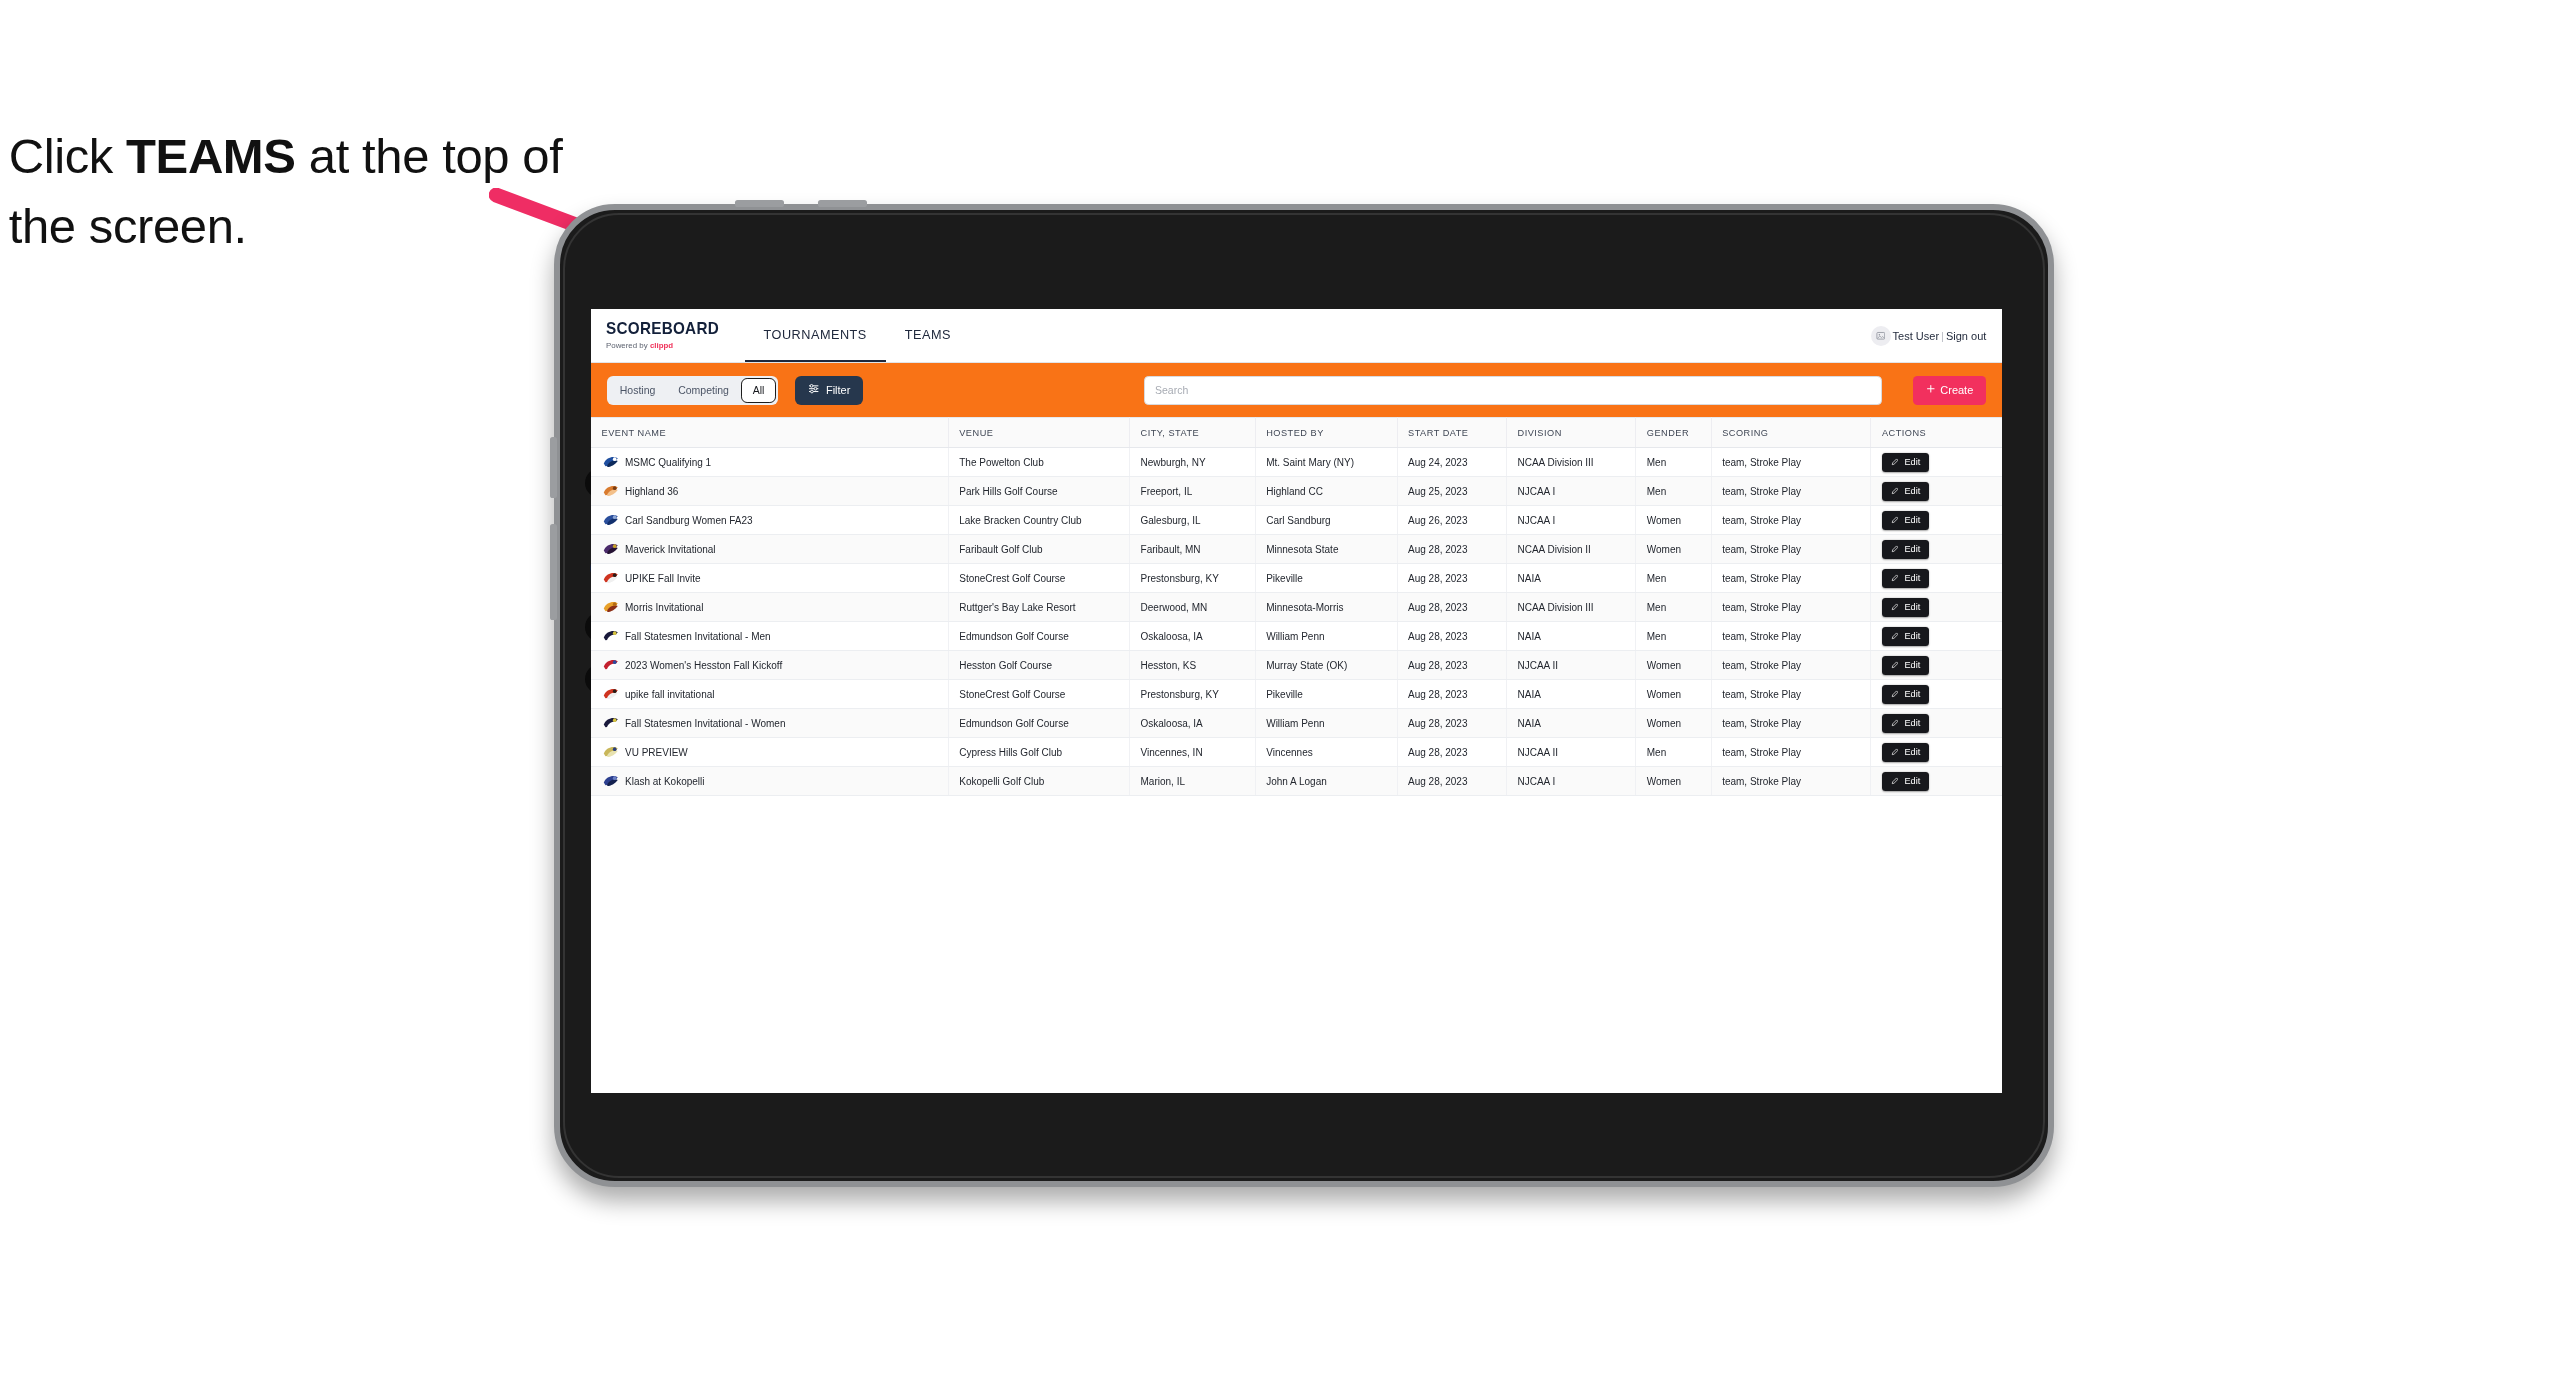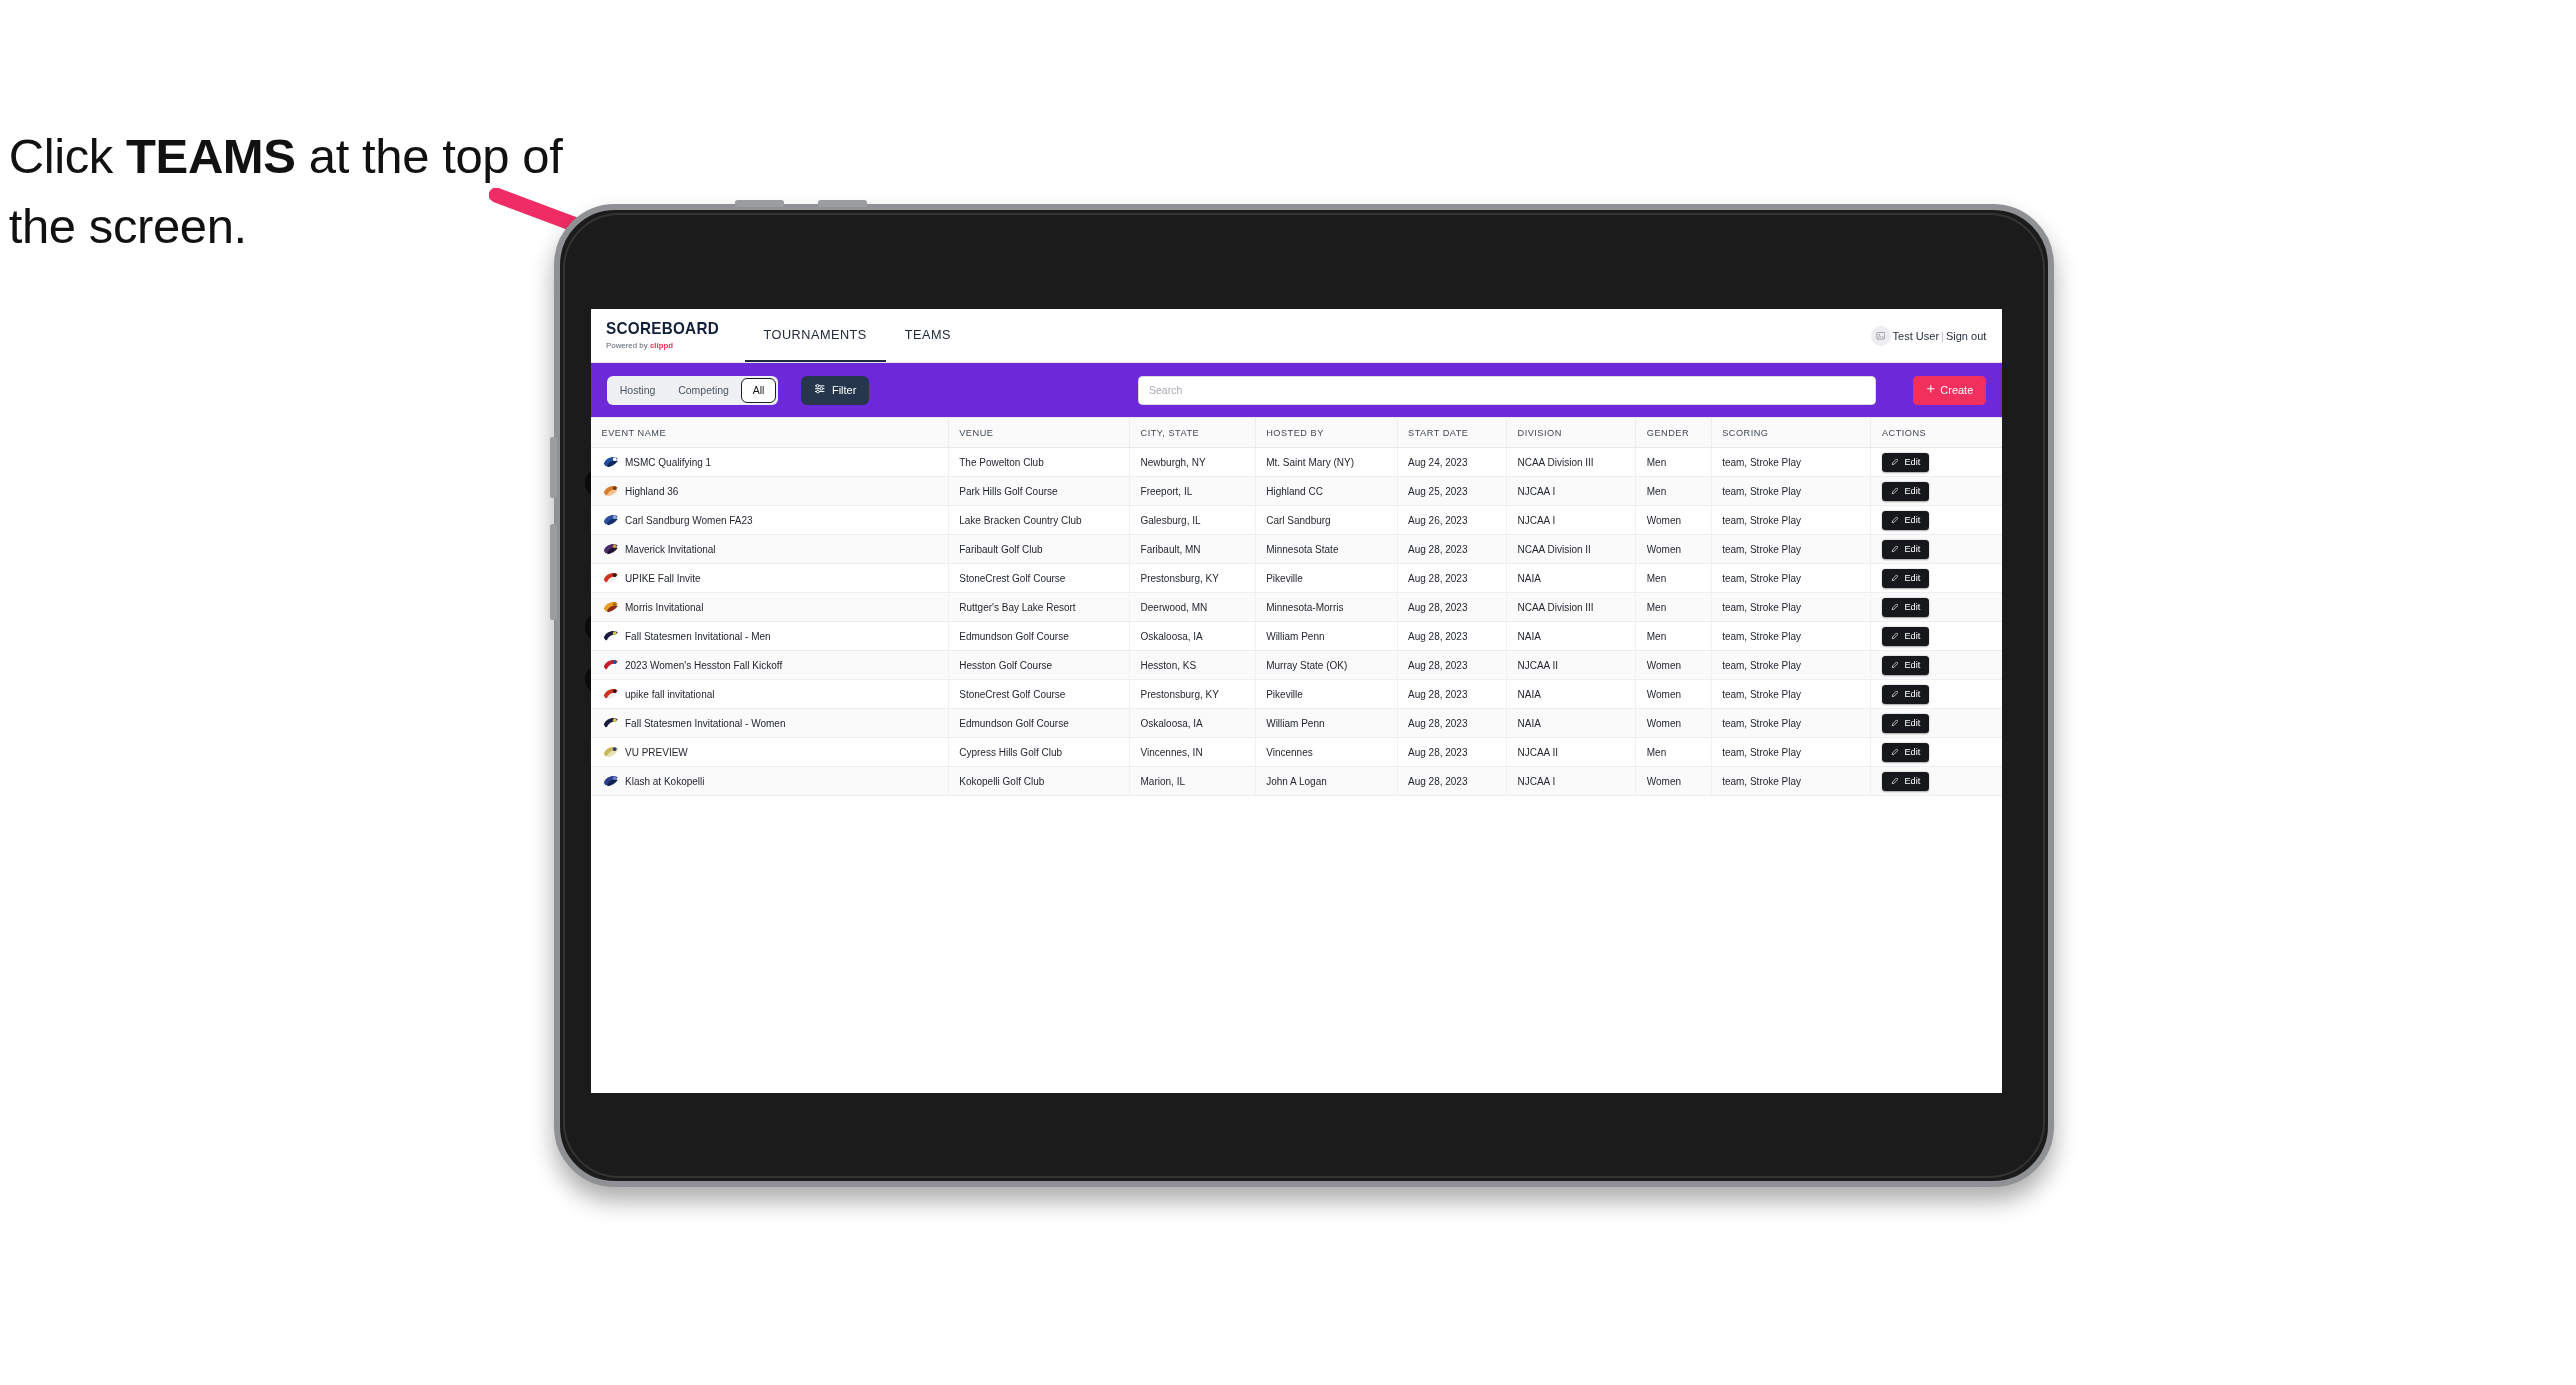--- a/index.html
+++ b/index.html
@@ -90,22 +90,22 @@
   .avatar{
     width:20px;height:20px;border-radius:50%;background:#ededf1;
     display:flex;align-items:center;justify-content:center;color:#8b8f99;font-size:9.6px;
   }
   .user-name{font-size:11px;color:#1f2739;}
   .sep{color:#b9bcc4;font-size:11px;}
   .signout{font-size:11px;color:#1f2739;cursor:pointer;}
 
   
   .toolbar{
-    height:54px;background:#6d28d9;display:flex;align-items:center;
-    padding:0 15.7px; gap:23px; position:relative;
+    height:54px;background:#f97316;display:flex;align-items:center;
+    padding:0 15.7px; gap:17px; position:relative;
   }
   .segmented{
     display:flex;align-items:center;background:#eef0f3;border-radius:6.1px;height:29px;padding:0 1.7px;
   }
   .seg{
     font-size:10.5px;color:#4c5566;padding:0 11.4px;height:29px;display:flex;align-items:center;cursor:pointer;
   }
   .seg.selected{
     background:#ffffff;border:1.4px solid #1c1c1c;border-radius:6.1px;height:25px;color:#15171c;
     margin:0 0.9px;padding:0 10.5px;

